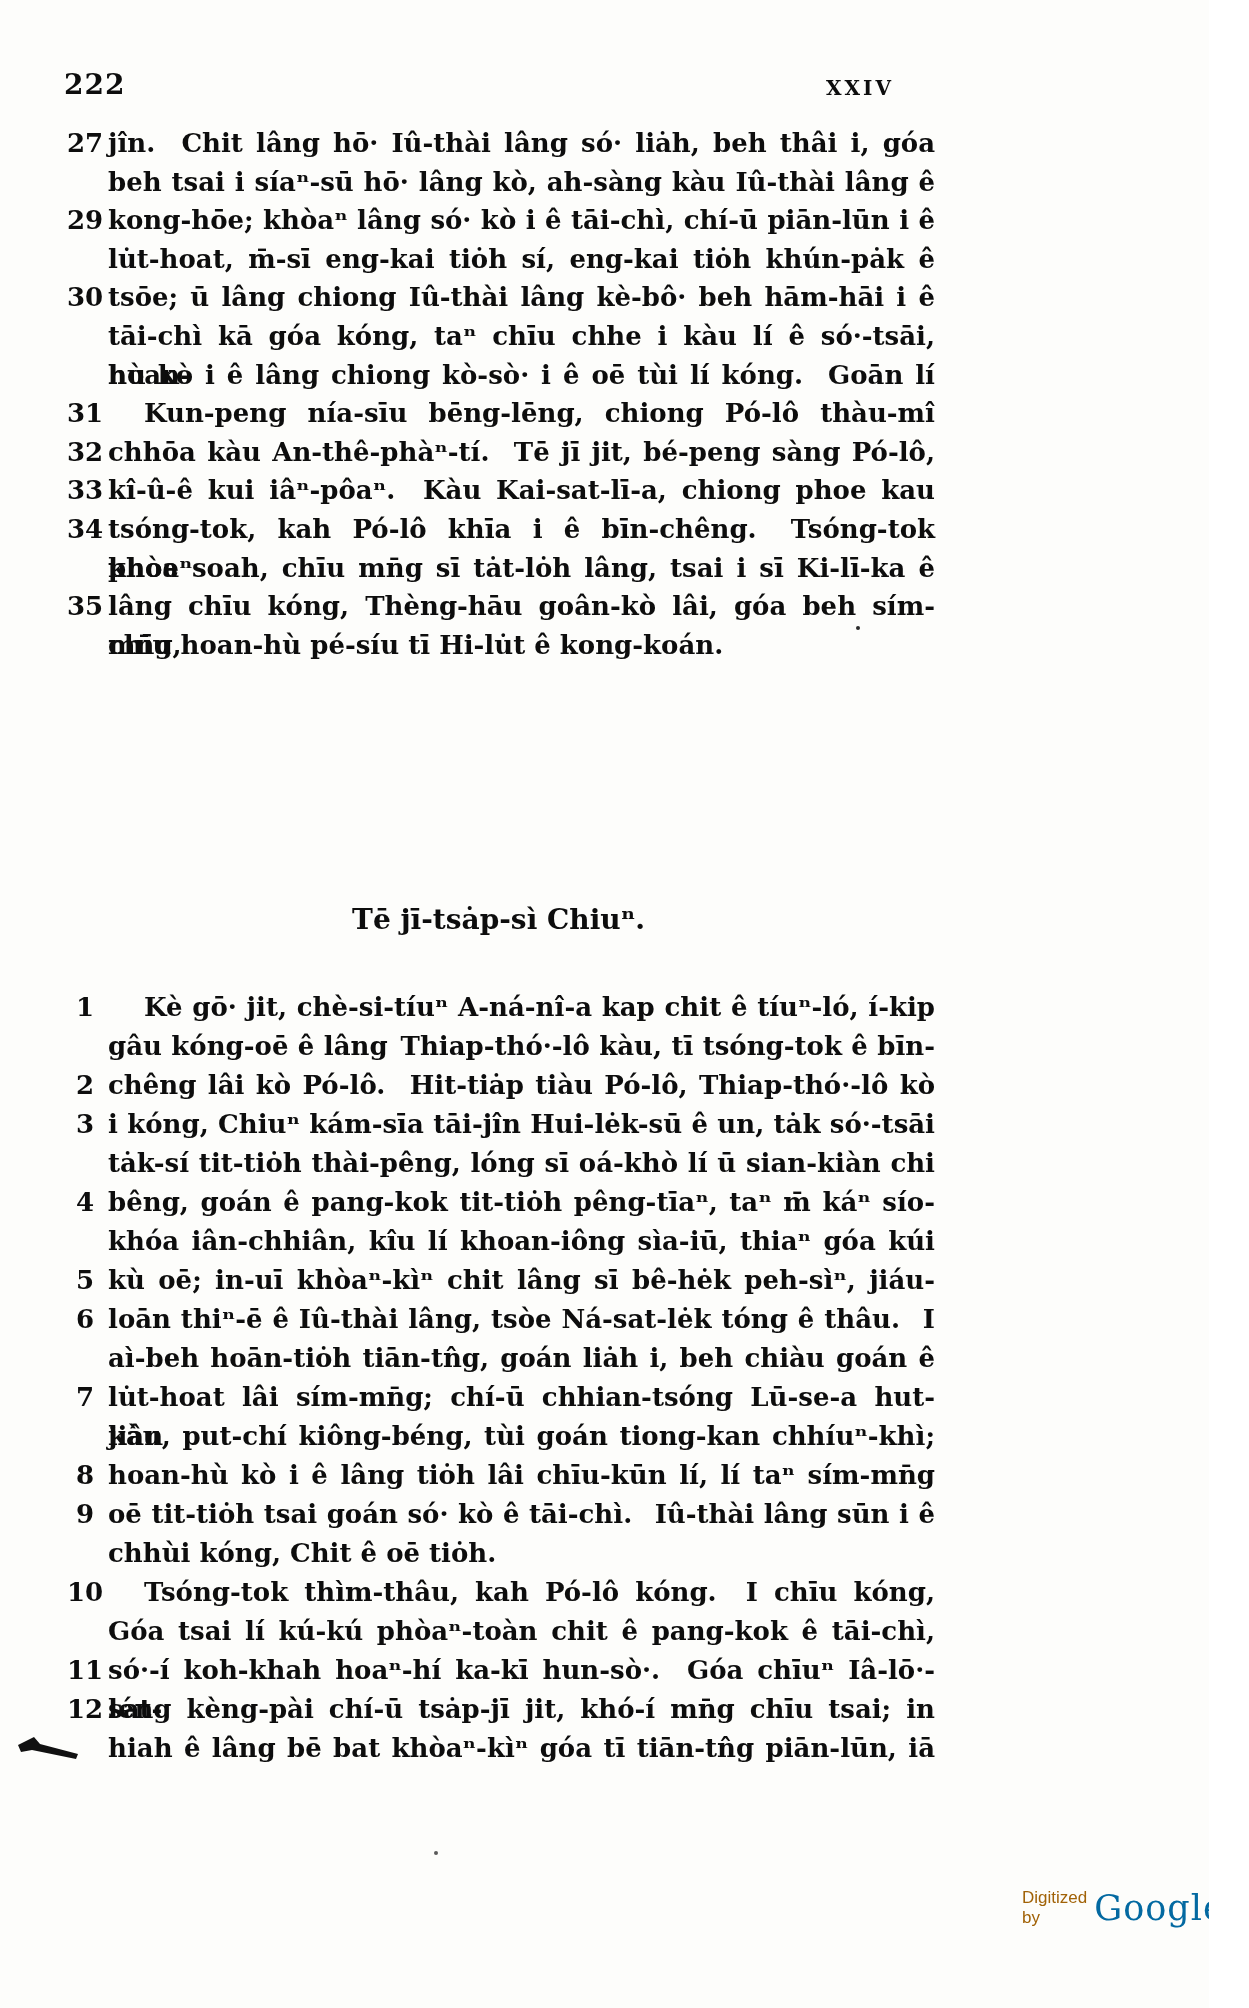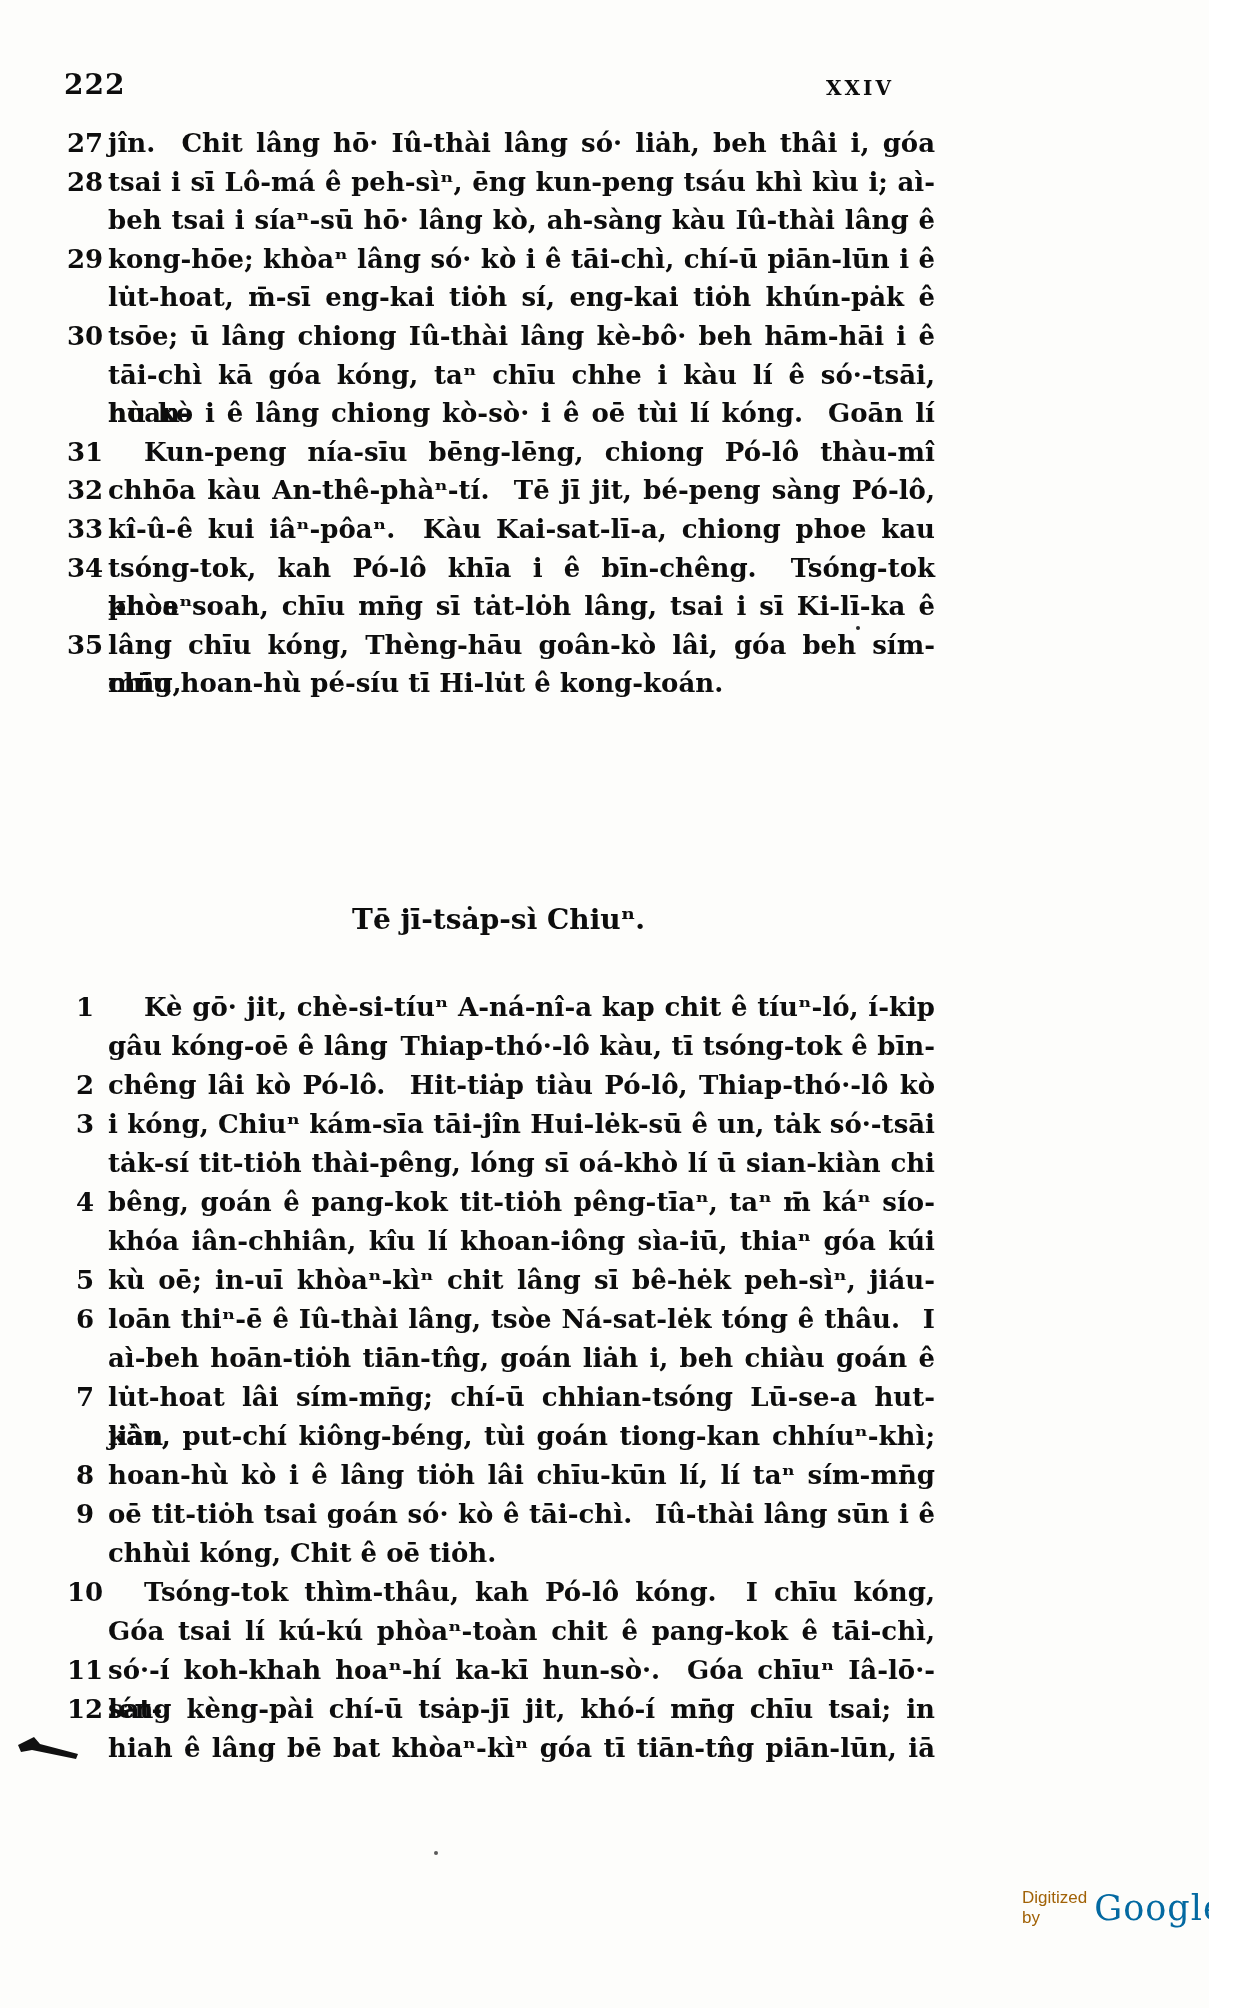--- a/index.html
+++ b/index.html
@@ -47,24 +47,20 @@
 
   <div class="pagenum">222</div>
   <div class="chap-roman">XXIV</div>
 
   <div class="textblock" id="ch24">
       <div class="line">
         <span class="vnum">27</span>
         <span class="vtext">jîn.  Chit lâng hō· Iû-thài lâng só· liȧh, beh thâi i, góa</span>
       </div>
       <div class="line">
-        <span class="vnum">28</span>
-        <span class="vtext">tsai i sī Lô-má ê peh-sìⁿ, ēng kun-peng tsáu khì kìu i; aì-</span>
-      </div>
-      <div class="line">
         <span class="vnum"></span>
         <span class="vtext">beh tsai i síaⁿ-sū hō· lâng kò, ah-sàng kàu Iû-thài lâng ê</span>
       </div>
       <div class="line">
         <span class="vnum">29</span>
         <span class="vtext">kong-hōe; khòaⁿ lâng só· kò i ê tāi-chì, chí-ū piān-lūn i ê</span>
       </div>
       <div class="line">
         <span class="vnum"></span>
         <span class="vtext">lu̇t-hoat, m̄-sī eng-kai tiȯh sí, eng-kai tiȯh khún-pȧk ê</span>

